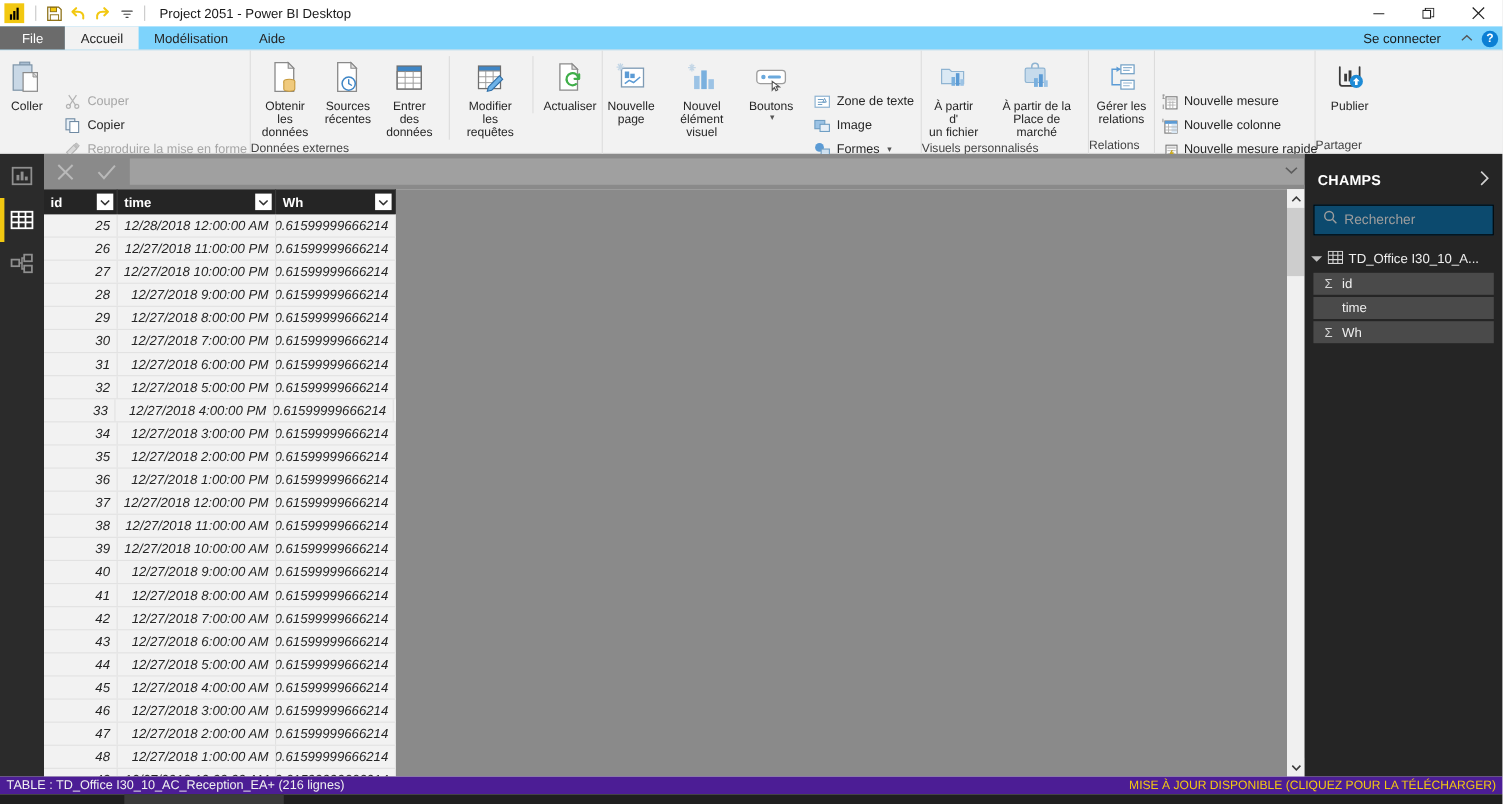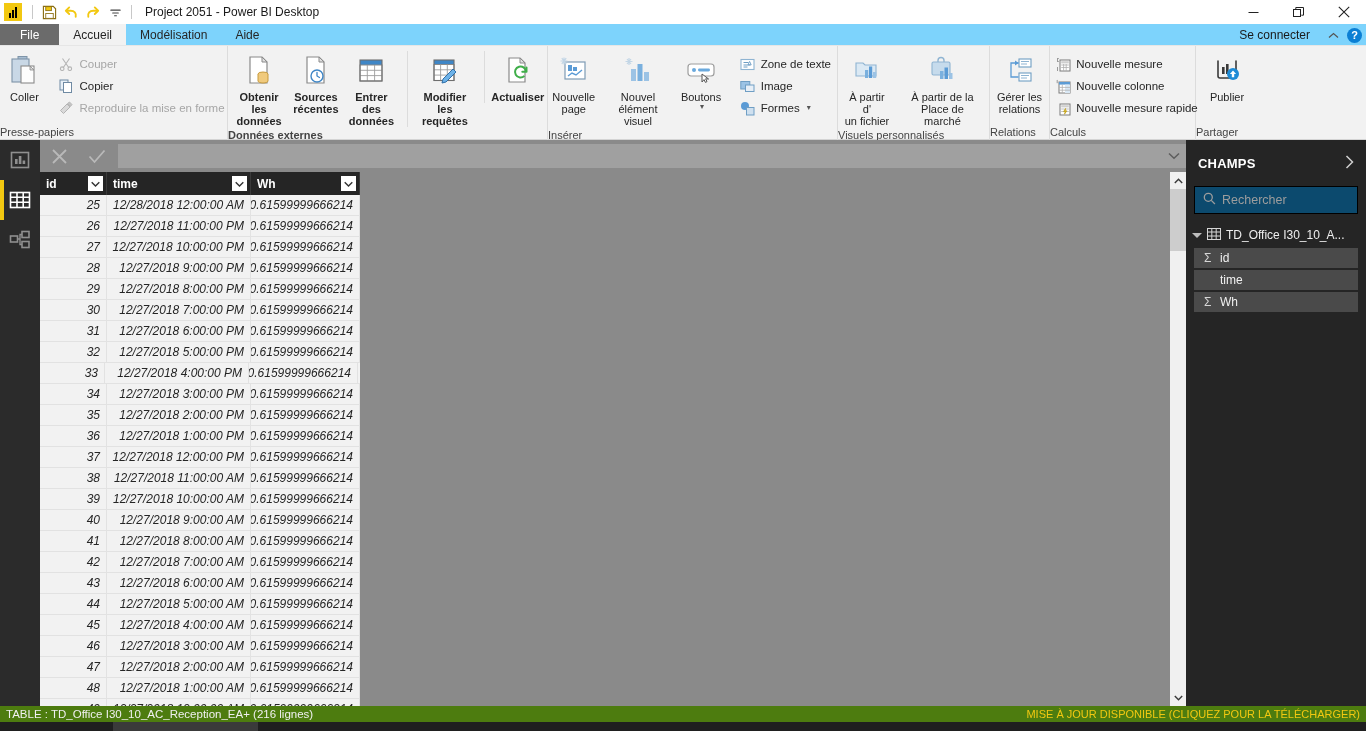--- a/index.html
+++ b/index.html
@@ -93,21 +93,21 @@
   .bigbtn {
     display: flex; flex-direction: column; align-items: center;
     padding: 2px 6px 0; cursor: default; min-width: 44px;
   }
   .bigbtn .ic { height: 36px; display:flex; align-items:center; justify-content:center; }
   .bigbtn .lb {
     font-size: 11px; color: #262626; text-align:center; line-height: 12px;
     white-space: pre-line; margin-top: 2px;
   }
 
-  .smallcol { display: flex; flex-direction: column; justify-content: flex-start; padding-top: 2px; }
+  .smallcol { display: flex; flex-direction: column; justify-content: flex-start; padding-top: 2px; margin-top: 28px; }
   .smallbtn {
     display: flex; align-items: center; gap: 5px; padding: 2px 6px;
     font-size: 11.5px; color: #262626; height: 22px; cursor: default;
     white-space: nowrap;
   }
   .smallbtn.dim { color: #a6a6a6; }
   .smallbtn .sic { width: 16px; height: 16px; display:flex; align-items:center; justify-content:center; flex: none; }
 
   .caret-dn { font-size: 8px; color: #555; line-height: 1; margin-left: 2px; }
 
@@ -214,21 +214,21 @@
   .fld-row {
     margin: 2px 8px; height: 20px; background: #4a4a4a;
     display: flex; align-items: center; gap: 6px; padding-left: 10px;
     color: #f0f0f0; font-size: 12px;
   }
   .sigma { color: #d6d6d6; font-size: 12px; width: 10px; }
 
   
   .statusbar {
     position: absolute; left: 0; bottom: 9px; width: 1366px; height: 16px;
-    background: #4d7c0f; display: flex; align-items: center;
+    background: #4c1d95; display: flex; align-items: center;
     justify-content: space-between; padding: 0 6px;
   }
   .status-left { color: #f0f0f0; font-size: 11.5px; }
   .status-right { color: #f2c811; font-size: 11px; }
   .taskbar {
     position: absolute; left: 0; bottom: 0; width: 1366px; height: 9px;
     background: #1f1f1f;
   }
   .taskbar .tb-active { position:absolute; left: 113px; top:0; width: 145px; height: 9px; background: #3a3a3a; }
 </style>
@@ -350,21 +350,21 @@
                   <path d="M8.5 2.5l3 3 1.5-2-2.5-2.5z" fill="#c4c4c4" stroke="#b4b4b4" stroke-width="0.9"></path>
                 </svg>
             </span>
             <span>Reproduire la mise en forme</span>
           </div>
         </div>
       </div>
       <div class="rg-title">Presse-papiers</div>
     </div>
 
-    <div class="rgroup" style="width:320px;font-weight:bold;">
+    <div class="rgroup" style="width:320px;">
       <div class="rg-body">
         <div class="bigbtn">
           <div class="ic">
             <svg width="30" height="32" viewBox="0 0 30 32">
                 <path d="M6 2h12l5 5v21H6z" fill="#fff" stroke="#8a8a8a" stroke-width="1.2"></path>
                 <path d="M18 2l5 5h-5z" fill="#e2e2e2" stroke="#8a8a8a" stroke-width="1"></path>
                 <ellipse cx="19" cy="19" rx="5" ry="2" fill="#f0ca7d" stroke="#c79a3c" stroke-width="1"></ellipse>
                 <path d="M14 19v7c0 1.1 2.2 2 5 2s5-.9 5-2v-7" fill="#f0ca7d" stroke="#c79a3c" stroke-width="1"></path>
               </svg>
           </div>

